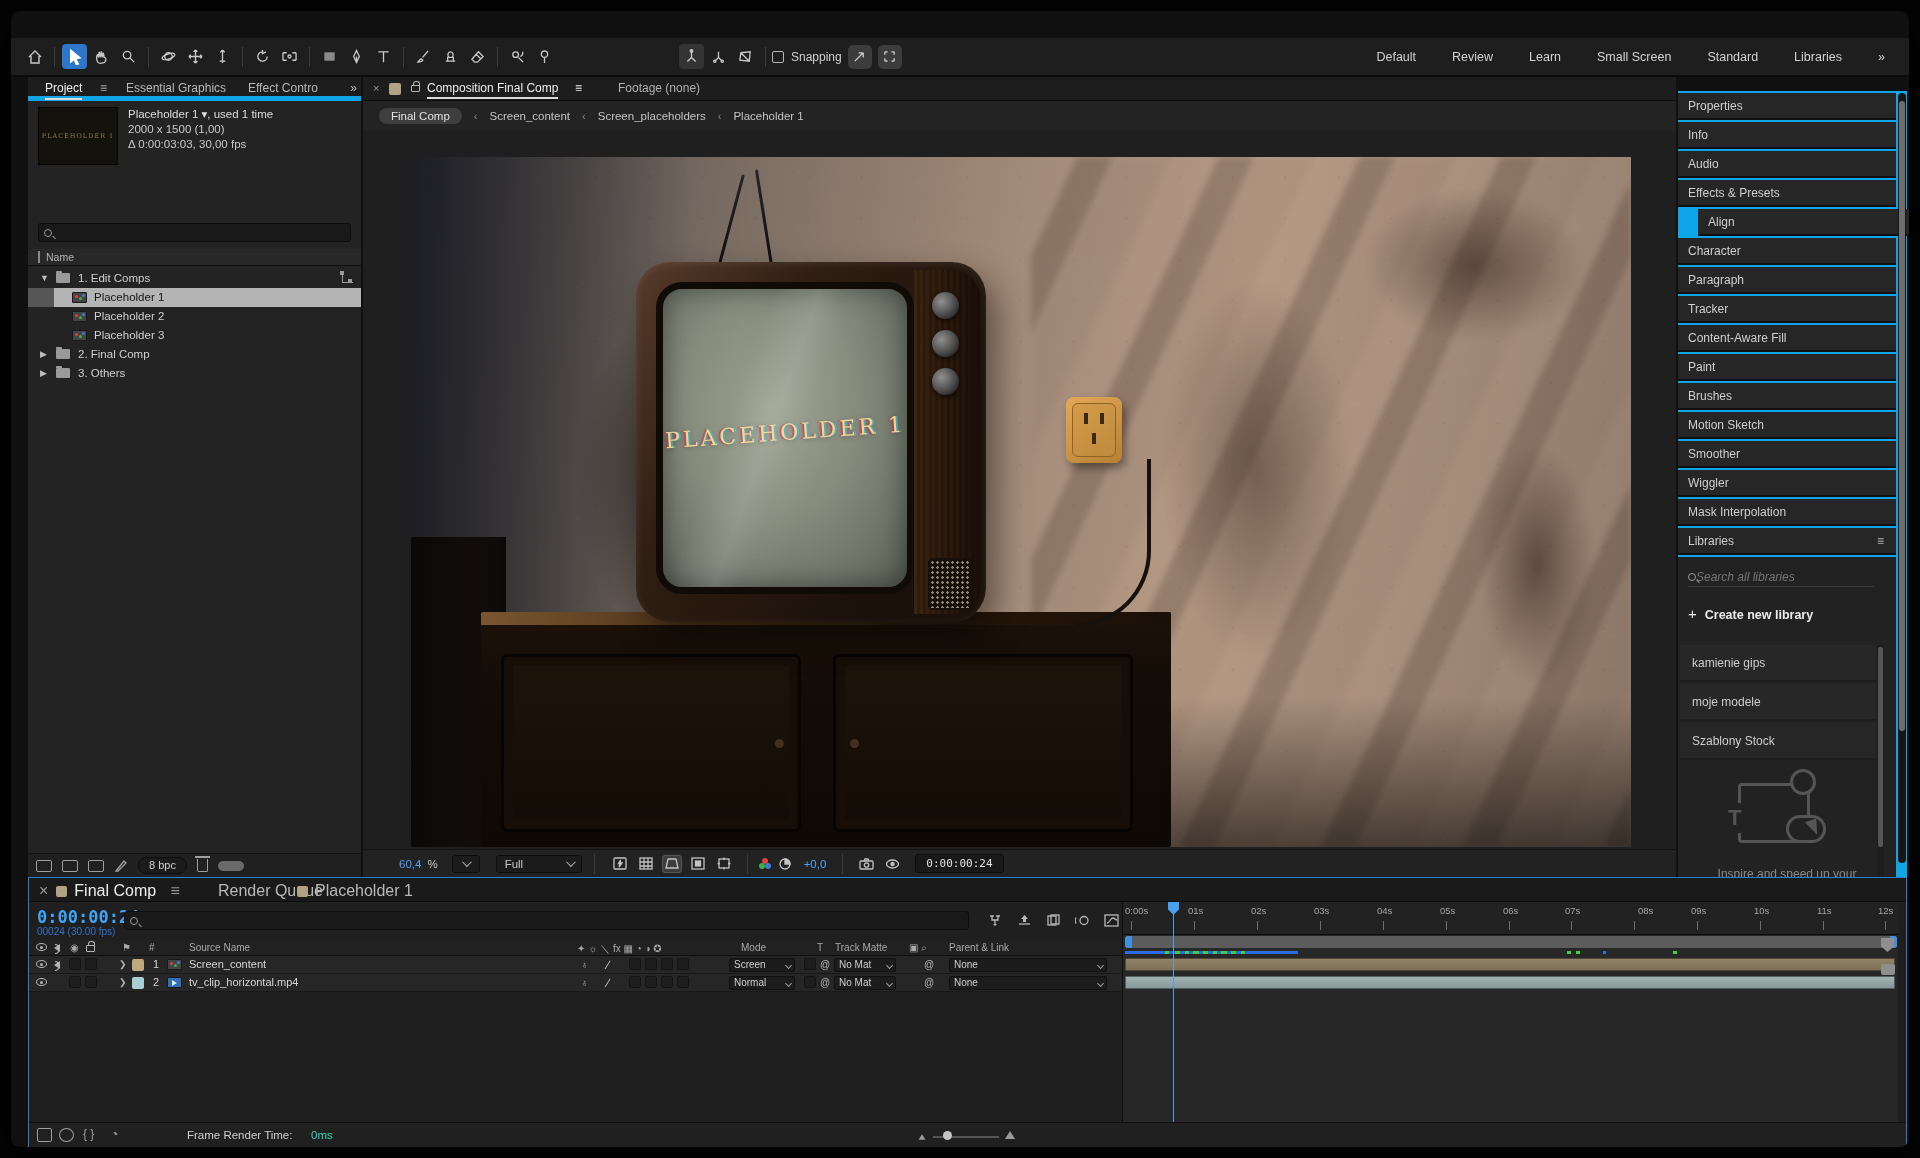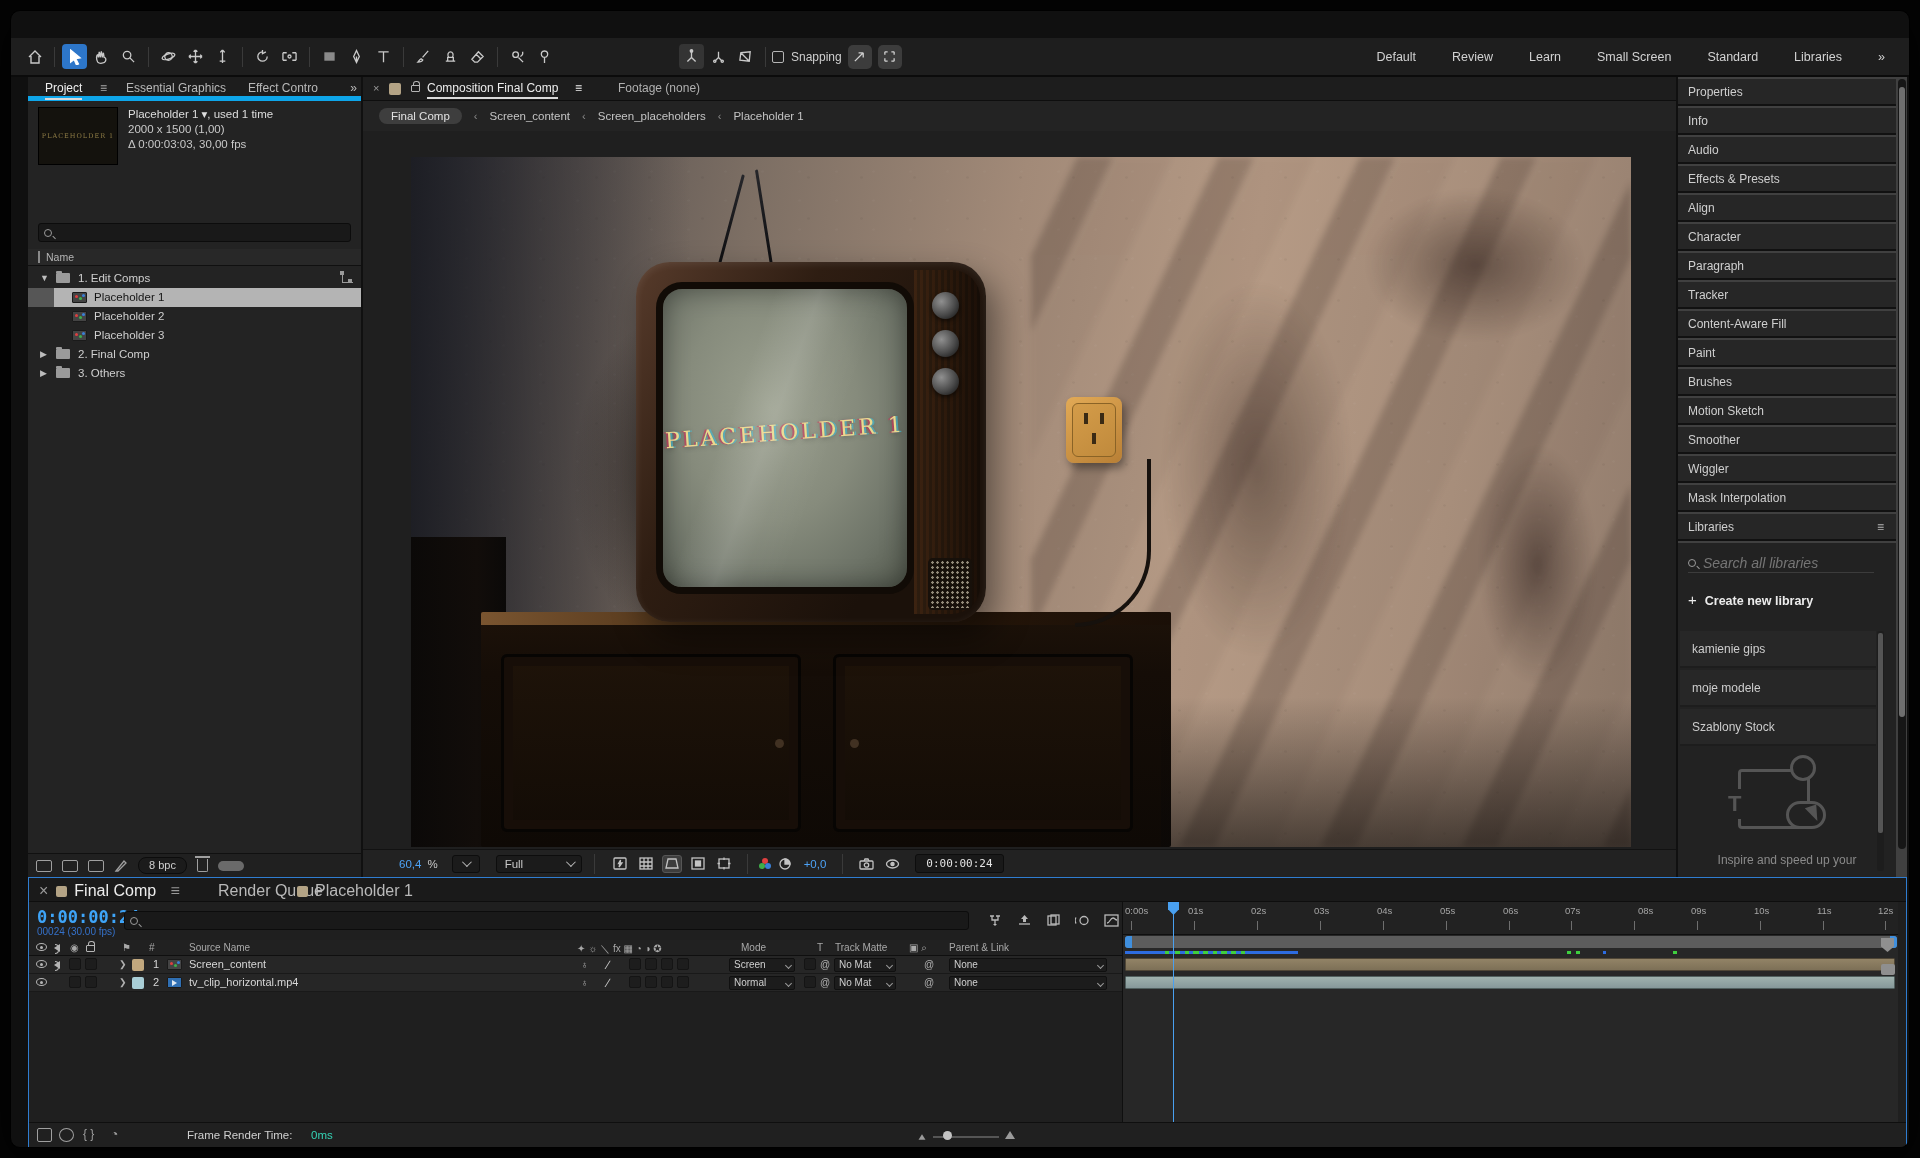--- a/index.html
+++ b/index.html
@@ -167,28 +167,28 @@
   .vic.active { background:#3d3d3d; border:1px solid #565656; }
   .rgbdot { position:relative; width:14px; height:12px; }
   .rgbdot i { position:absolute; width:6px; height:6px; border-radius:50%; }
   .rgbdot i:nth-child(1){ left:4px; top:0; background:#e04040; } .rgbdot i:nth-child(2){ left:1px; top:5px; background:#3fae4a; }
   .rgbdot i:nth-child(3){ left:7px; top:5px; background:#3a7fd6; }
   .expv { color:#4da3f7; margin:0 6px; }
   .tcbox { height:19px; padding:0 10px; background:#191919; border:1px solid #0d0d0d; border-radius:3px;
            color:#e3e3e3; font-family:"DejaVu Sans Mono", monospace; font-size:11px; line-height:17px; margin-left:10px; }
 
   
-  #sidebar { left:1667px; top:66px; width:229px; height:800px; background:#404040; }
+  #sidebar { left:1667px; top:80px; width:229px; height:800px; background:#0ea5e9; }
   .side-row { position:absolute; left:0; width:218px; height:27px; background:#262626; border-bottom:2px solid #111;
               font-size:12px; color:#cfcfcf; line-height:27px; padding-left:10px; }
   .side-scroll { position:absolute; right:1px; top:2px; width:8px; height:770px; background:#161616; border-radius:4px; }
   .side-scroll i { position:absolute; left:1px; top:8px; width:6px; height:630px; background:#6e6e6e; border-radius:3px; }
   .lib-content { position:absolute; left:0; top:466px; width:218px; height:334px; background:#222; }
   .lib-search { position:absolute; left:10px; top:10px; width:186px; height:20px; display:flex; align-items:center; border-bottom:1px solid #3c3c3c; }
-  .lib-search input { background:transparent; border:none; outline:none; font-style:italic; color:#aaa; font-size:14px; margin-left:7px; width:150px;}
+  .lib-search input { background:transparent; border:none; outline:none; font-style:italic; color:#aaa; font-size:12px; margin-left:0; width:150px;}
   .lib-create { position:absolute; left:10px; top:48px; font-size:12.5px; color:#ececec; font-weight:bold; }
   .lib-create .plus { font-size:15px; margin-right:8px; font-weight:normal; }
   .lib-item { position:absolute; left:2px; width:196px; height:37px; background:#272727; border-bottom:2px solid #1d1d1d;
               font-size:12px; color:#cdcdcd; line-height:37px; padding-left:12px; }
   .lib-scroll { position:absolute; right:12px; top:88px; width:7px; height:240px; background:#1d1d1d; border-radius:3px;}
   .lib-scroll i { position:absolute; left:1px; top:2px; width:5px; height:200px; background:#555; border-radius:2px; }
   .lib-art { position:absolute; left:52px; top:212px; width:110px; height:86px; }
   .lib-art .frame { position:absolute; left:8px; top:14px; width:72px; height:60px; border:3px solid #555; border-radius:4px; }
   .lib-art .circ { position:absolute; left:60px; top:0px; width:26px; height:26px; border:3px solid #555; border-radius:50%; background:#222; }
   .lib-art .tee { position:absolute; left:-4px; top:34px; color:#555; font-size:22px; font-weight:bold; background:#222; padding:2px; }
@@ -604,21 +604,21 @@
         </div>
       <span class="tcbox">0:00:00:24</span>
     </div>
   </div>
 
   <div class="panel" id="sidebar">
     <div class="side-row" style="top:2px;">Properties</div>
     <div class="side-row" style="top:31px;">Info</div>
     <div class="side-row" style="top:60px;">Audio</div>
     <div class="side-row" style="top:89px;">Effects &amp; Presets</div>
-    <div class="side-row" style="top:118px;">Align</div>
+    <div class="side-row" style="top:118px;margin-left:20px;">Align</div>
     <div class="side-row" style="top:147px;">Character</div>
     <div class="side-row" style="top:176px;">Paragraph</div>
     <div class="side-row" style="top:205px;">Tracker</div>
     <div class="side-row" style="top:234px;">Content-Aware Fill</div>
     <div class="side-row" style="top:263px;">Paint</div>
     <div class="side-row" style="top:292px;">Brushes</div>
     <div class="side-row" style="top:321px;">Motion Sketch</div>
     <div class="side-row" style="top:350px;">Smoother</div>
     <div class="side-row" style="top:379px;">Wiggler</div>
     <div class="side-row" style="top:408px;">Mask Interpolation</div>

